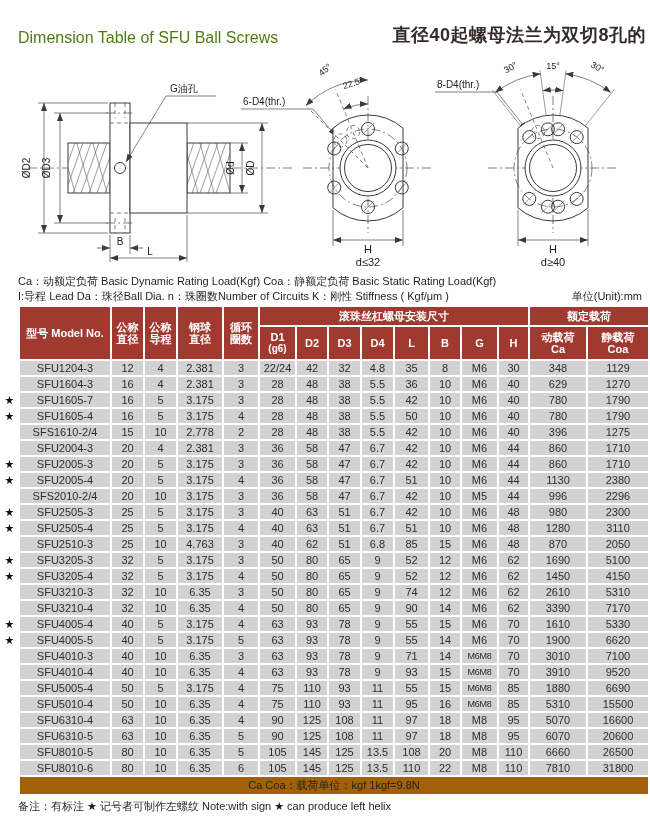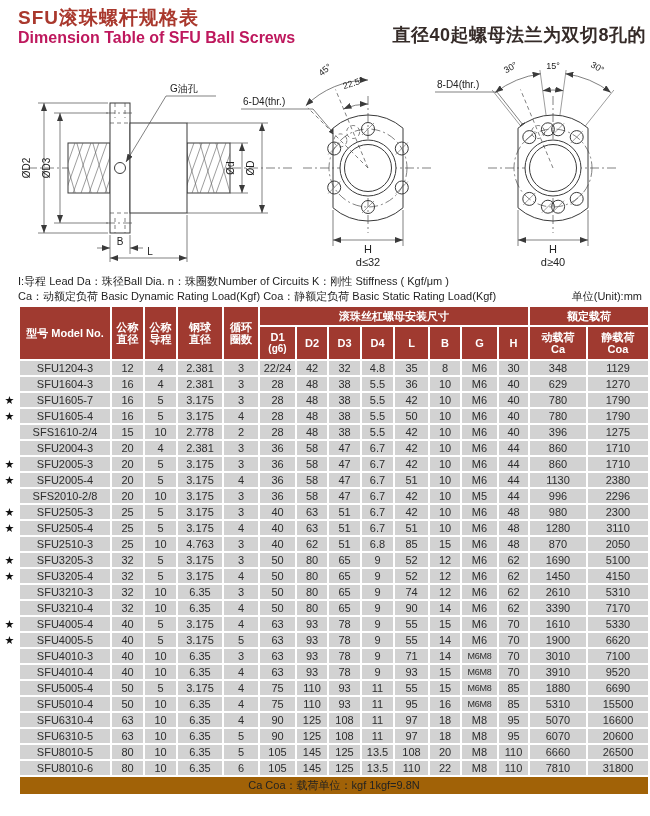--- a/index.html
+++ b/index.html
@@ -1,19 +1,19 @@
 <!DOCTYPE html>
 <html><head>
 <meta charset="utf-8">
 <style>
   html,body{margin:0;padding:0;background:#fff;}
   .page{position:relative;width:650px;height:816px;background:#fff;overflow:hidden;
         font-family:"Liberation Sans","DejaVu Sans",sans-serif;}
   .title-cn{position:absolute;left:18px;top:5px;font-size:19px;font-weight:bold;color:#a9382d;letter-spacing:1px;}
-  .title-en{position:absolute;left:18px;top:29px;font-size:16px;color:#be185d;font-weight:bold;}
+  .title-en{position:absolute;left:18px;top:29px;font-size:16px;color:#4d7c0f;}
   .title-right{position:absolute;right:4px;top:7px;font-size:18px;font-weight:bold;color:#352b28;letter-spacing:.5px;margin-top:16px;}
   .drawing{position:absolute;left:0;top:56px;}
   svg .ln{stroke:#3a3a3a;stroke-width:1;fill:none;}
   svg .fw{fill:#fff;}
   svg .thin{stroke:#4a4a4a;stroke-width:.7;fill:none;}
   svg .hair{stroke:#5a5a5a;stroke-width:.6;fill:none;}
   svg .cl{stroke-dasharray:9 3 2 3;}
   svg .dash{stroke-dasharray:4 3;}
   svg text{fill:#222;font-family:"Liberation Sans","DejaVu Sans",sans-serif;font-size:10px;}
   svg .big{font-size:11px;}
@@ -33,21 +33,20 @@
   .tl{display:block;line-height:12px;}
   .sub2{font-size:10px;font-weight:bold;}
   td.compact{font-size:9px;letter-spacing:-.3px;}
   .footnote{position:absolute;left:18px;top:799px;font-size:11px;color:#1f1f1f;}
 </style>
 </head>
 <body>
 
 <div class="page">
 
-  <div class="title-cn">SFU滚珠螺杆规格表</div>
   <div class="title-en">Dimension Table of SFU Ball Screws</div>
   <div class="title-right">直径40起螺母法兰为双切8孔的</div>
 
   <svg class="drawing" width="650" height="220" viewBox="0 0 650 220">
     <defs>
       <marker id="ae" markerUnits="userSpaceOnUse" markerWidth="8" markerHeight="6" refX="8" refY="3" orient="auto">
         <path d="M0 0 L8 3 L0 6 Z" fill="#3a3a3a"></path>
       </marker>
       <marker id="as" markerUnits="userSpaceOnUse" markerWidth="8" markerHeight="6" refX="0" refY="3" orient="auto">
         <path d="M8 0 L0 3 L8 6 Z" fill="#3a3a3a"></path>
@@ -222,22 +221,22 @@
       <text class="sm" transform="translate(596 14) rotate(30)" text-anchor="middle">30°</text>
       <line class="thin" x1="518" y1="154" x2="518" y2="190"></line>
       <line class="thin" x1="588" y1="154" x2="588" y2="190"></line>
       <line class="thin" x1="518" y1="184" x2="588" y2="184" marker-start="url(#as)" marker-end="url(#ae)"></line>
       <text class="big" x="553" y="197" text-anchor="middle">H</text>
       <text class="big" x="553" y="210" text-anchor="middle">d≥40</text>
     </g>
   </svg>
 
   <div class="legend">
+    <div>Ca：动额定负荷 Basic Dynamic Rating Load(Kgf)   Coa：静额定负荷 Basic Static Rating Load(Kgf)</div>
     <div>I:导程 Lead  Da：珠径Ball Dia.   n：珠圈数Number of Circuits   K：刚性 Stiffness ( Kgf/μm )</div>
-    <div>Ca：动额定负荷 Basic Dynamic Rating Load(Kgf)   Coa：静额定负荷 Basic Static Rating Load(Kgf)</div>
     <div class="unit">单位(Unit):mm</div>
   </div>
 
   <div class="table-wrap">
     <table>
       <colgroup>
         <col style="width:18px">
           <col style="width:92px">
           <col style="width:33px">
           <col style="width:33px">
@@ -439,21 +438,21 @@
             <td>6.7</td>
             <td>51</td>
             <td>10</td>
             <td>M6</td>
             <td>44</td>
             <td>1130</td>
             <td>2380</td>
           </tr>
           <tr>
             <td class="star"></td>
-            <td>SFS2010-2/8</td>
+            <td>SFS2010-2/4</td>
             <td>20</td>
             <td>10</td>
             <td>3.175</td>
             <td>3</td>
             <td>36</td>
             <td>58</td>
             <td>47</td>
             <td>6.7</td>
             <td>42</td>
             <td>10</td>
@@ -771,13 +770,14 @@
         </tbody>
       <tfoot>
         <tr>
           <td class="star"></td>
           <td colspan="15">Ca   Coa：载荷单位：kgf    1kgf=9.8N</td>
         </tr>
       </tfoot>
     </table>
   </div>
 
+  <div class="footnote">备注：有标注 ★ 记号者可制作左螺纹   Note:with sign ★ can produce left helix</div>
 </div>
 
 </body></html>

